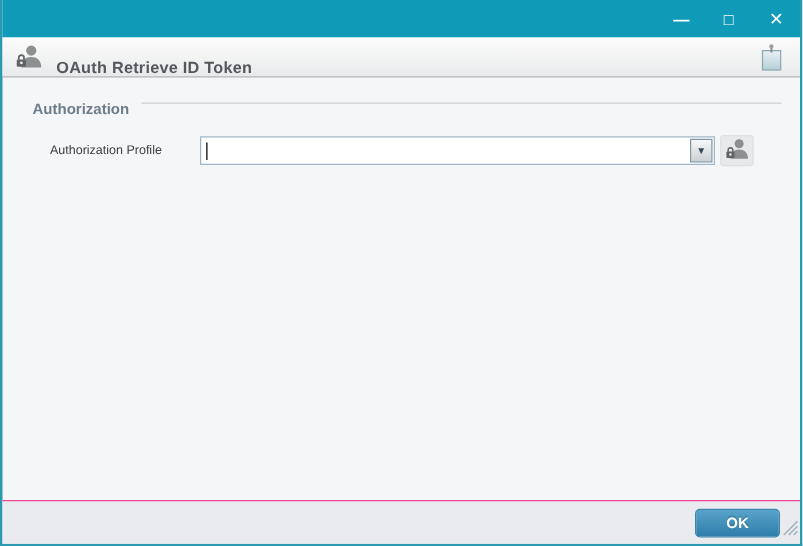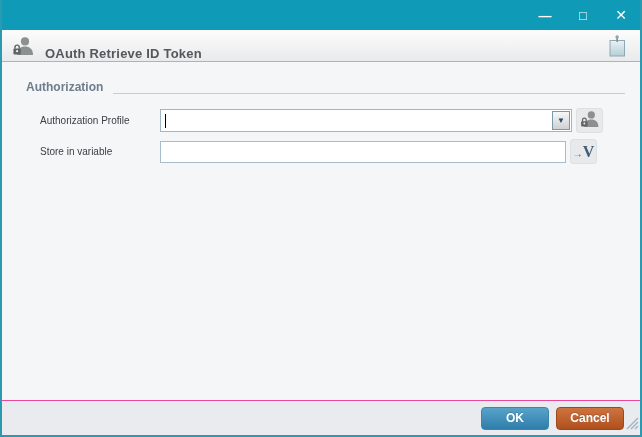--- a/index.html
+++ b/index.html
@@ -42,21 +42,21 @@
     margin-left: 9px; letter-spacing: 0.2px;
   }
   .header .spacer { flex: 1; }
   .note-btn {
     width: 26px; height: 26px; border: none; background: transparent;
     display: flex; align-items: center; justify-content: center; cursor: pointer;
   }
   
   .content { flex: 1 1 auto; padding-top: 18px; }
   .section-row {
-    display: flex; align-items: flex-end;
+    display: flex; align-items: flex-start;
     margin: 0 15px 0 24px;
   }
   .section-title {
     font-size: 12px; font-weight: bold; color: #6e7d8c; white-space: nowrap;
   }
   .section-line {
     flex: 1; height: 1px; background: #c9cdd3; margin-left: 10px; margin-top: 2px;
   }
   .form-row {
     display: flex; align-items: center;
@@ -204,35 +204,25 @@
             <circle cx="14" cy="6.4" r="4.1" fill="#8d9091"></circle>
             <path d="M6 20 C6 14 9.6 11.6 14 11.6 C18.4 11.6 22 14 22 20 Z" fill="#8d9091"></path>
             <path d="M4 13.8 v-1.6 a2.1 2.1 0 0 1 4.2 0 v1.6" fill="none" stroke="#606466" stroke-width="1.4"></path>
             <rect x="2.4" y="13.6" width="7.4" height="5.8" rx="1" fill="#606466"></rect>
             <circle cx="6.1" cy="16.2" r="1.1" fill="#eceded"></circle>
           </svg>
         </span>
       </button>
     </div>
 
-    <div class="form-row second">
-      <label class="field-label">Store in variable</label>
-      <input class="text-input" type="text" value="" style="">
-      <button class="icon-btn vbtn">
-        <span>
-          <span class="arrow">→</span><span class="vee">V</span>
-        </span>
-      </button>
-    </div>
 
   </div>
 
   <div class="footer">
     <button class="btn btn-ok">OK</button>
-    <button class="btn btn-cancel">Cancel</button>
     <span class="resize-grip">
       <svg width="13" height="13" viewBox="0 0 13 13">
         <path d="M12 1 L1 12" stroke="#a3b5c1" stroke-width="1.4" fill="none"></path>
         <path d="M12 5 L5 12" stroke="#a3b5c1" stroke-width="1.4" fill="none"></path>
         <path d="M12 9 L9 12" stroke="#a3b5c1" stroke-width="1.4" fill="none"></path>
       </svg>
     </span>
   </div>
 
 </div>

